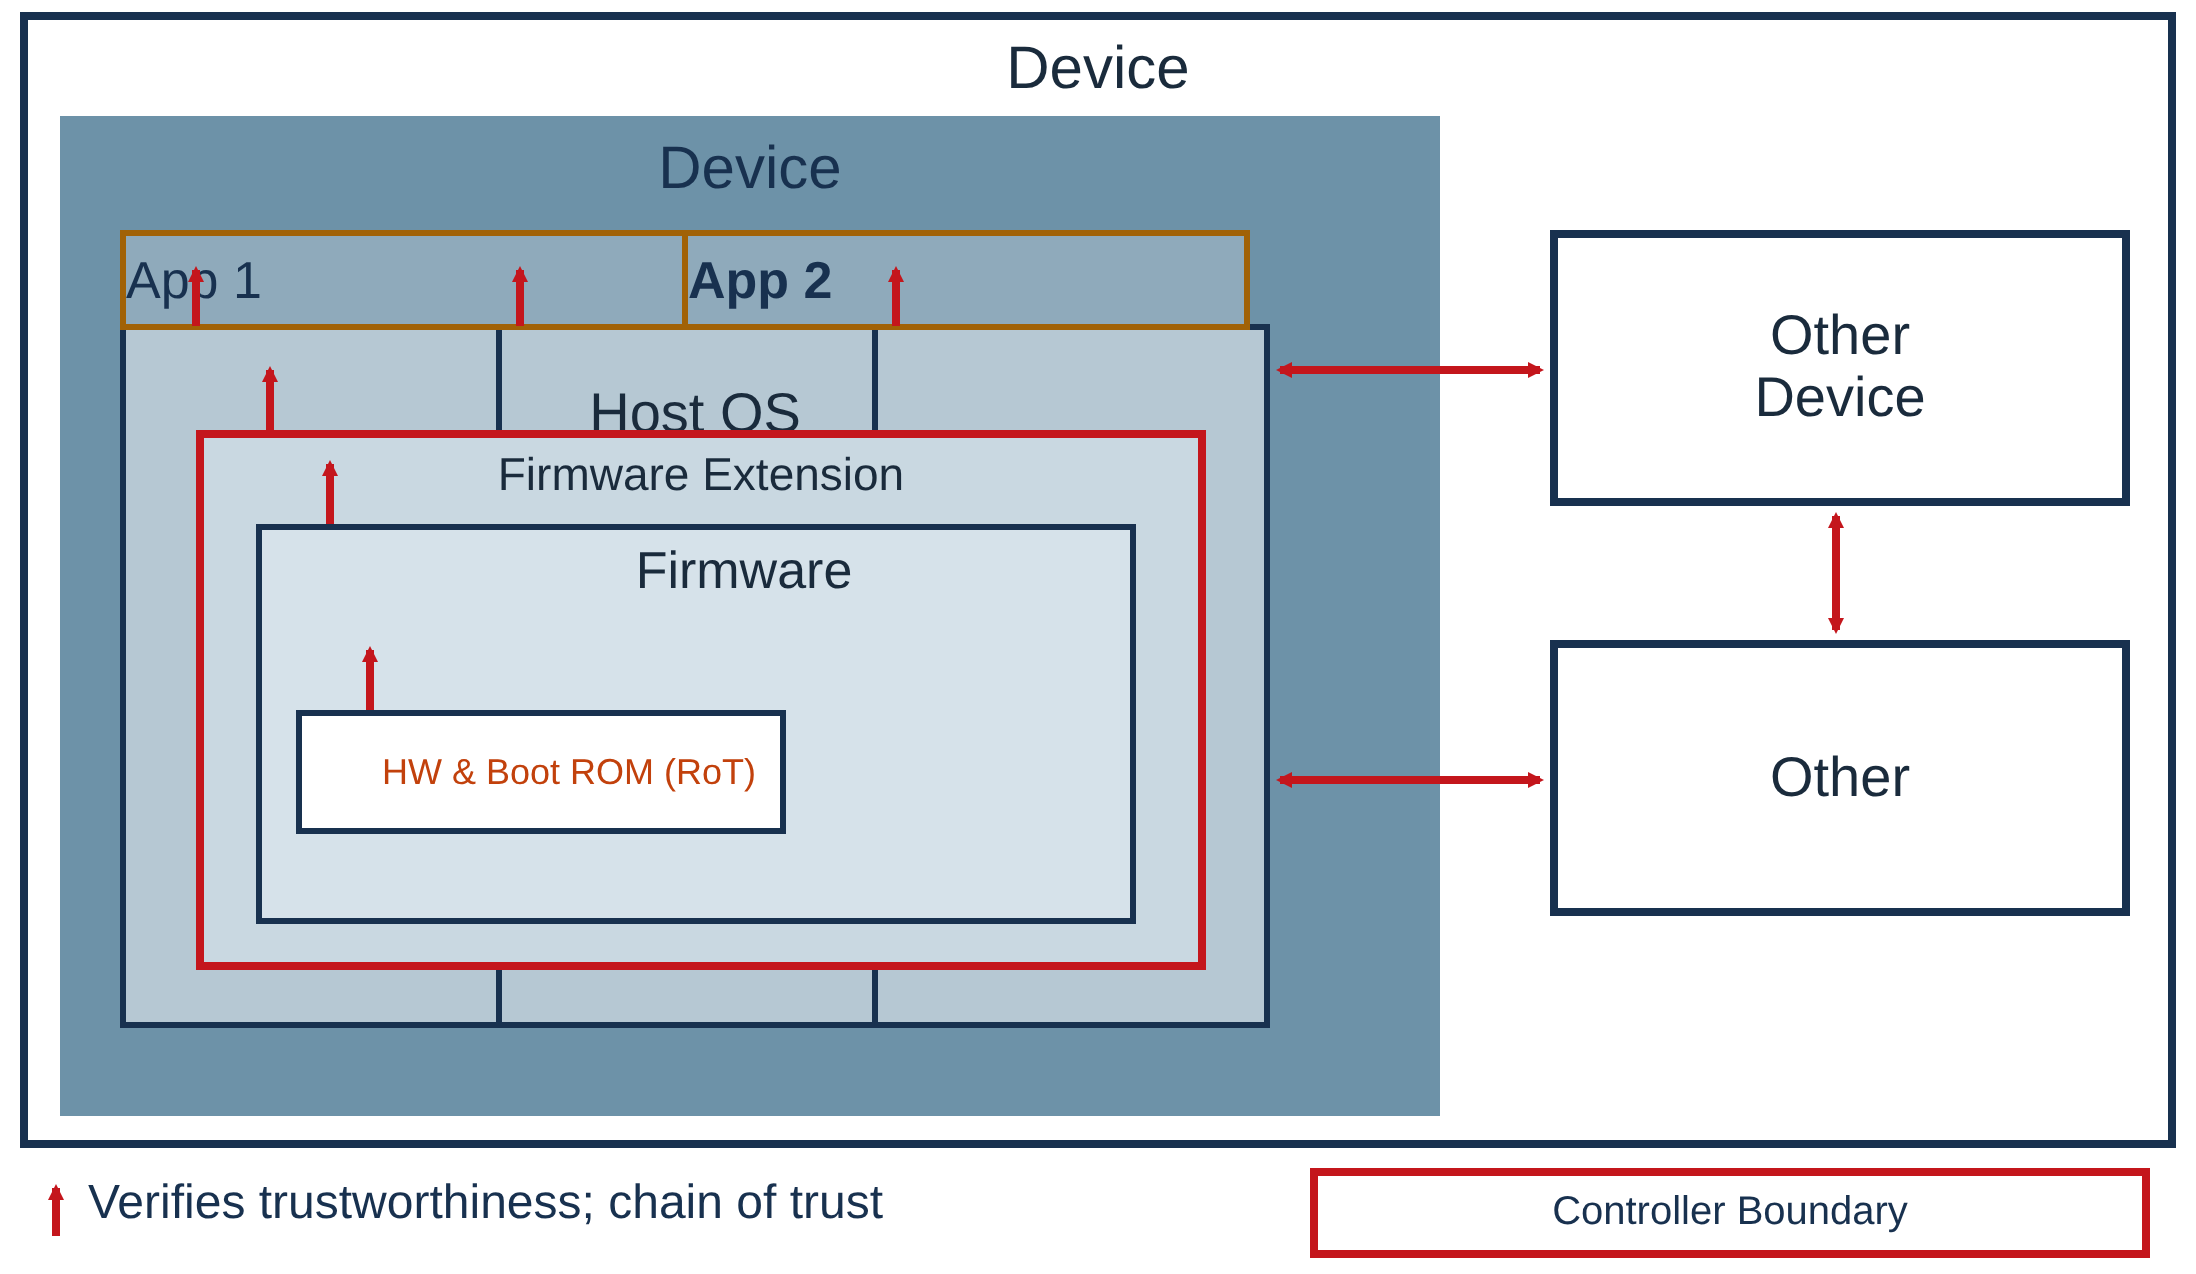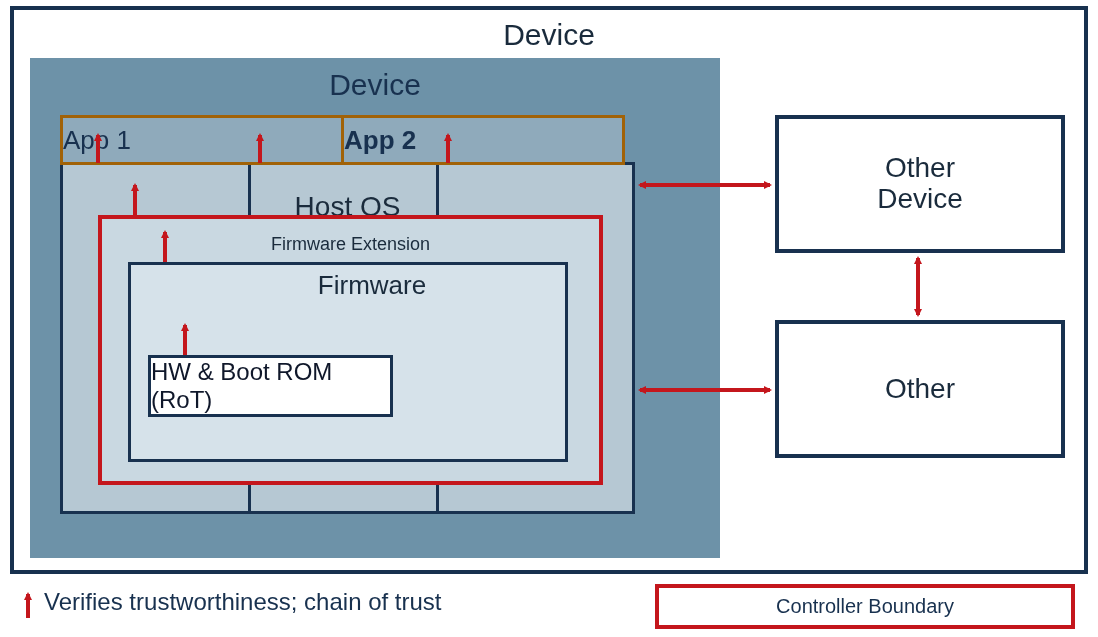--- a/index.html
+++ b/index.html
@@ -81,22 +81,22 @@
   
   .fwext-box {
     position: absolute;
     left: 98px; top: 215px;
     width: 505px; height: 270px;
     border: 4px solid #c4161c;
     background: #c9d8e1;
   }
   .fwext-label {
     position: absolute;
-    left: 0; top: 16px; width: 100%;
-    font-size: 18px;
+    left: 0; top: 6px; width: 100%;
+    font-size: 23px;
   }
   
   .fw-box {
     position: absolute;
     left: 128px; top: 262px;
     width: 440px; height: 200px;
     border: 3px solid #18314f;
     background: #d6e2ea;
   }
   .fw-label {
@@ -108,22 +108,23 @@
   
   .rot-box {
     position: absolute;
     left: 148px; top: 355px;
     width: 245px; height: 62px;
     border: 3px solid #18314f;
     background: #fff;
     display: flex; align-items: center; justify-content: center;
   }
   .rot-label {
-    font-size: 24px;
-    color: #0f172a;
+    font-size: 18px;
+    color: #c2410c;
+    margin-left: 28px;
   }
   
   .other-device-box {
     position: absolute;
     left: 775px; top: 115px;
     width: 290px; height: 138px;
     border: 4px solid #18314f;
     background: #fff;
     display: flex; align-items: center; justify-content: center;
   }

